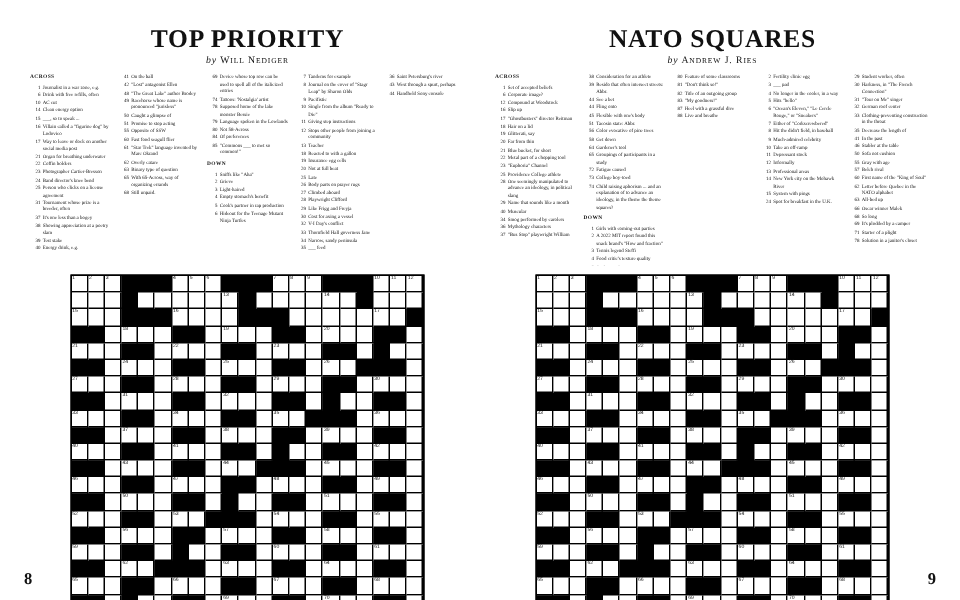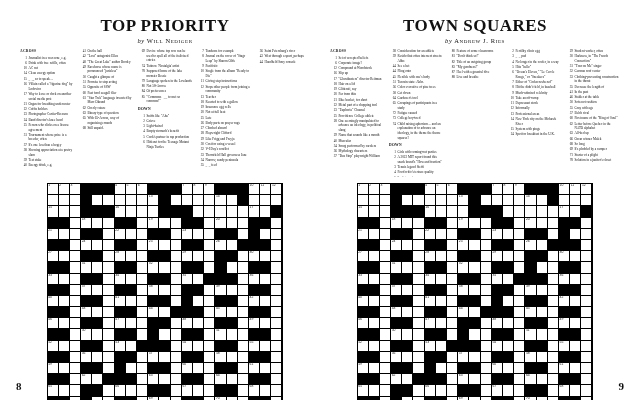--- a/index.html
+++ b/index.html
@@ -985,21 +985,21 @@
           <div class="cell black"></div>
           <div class="cell black"></div>
           <div class="cell"></div>
         </div>
     </div>
 
     <div class="folio folio-left">8</div>
   </div>
 
   <div class="page page-right">
-    <div class="puz-title">TOWN SQUARES</div>
+    <div class="puz-title">NATO SQUARES</div>
     <div class="puz-byline">
       <span class="by">by</span>
       <span>Andrew J. Ries</span>
     </div>
 
     <div class="clue-cols">
       <div class="clue-col">
         <div class="clue-head">ACROSS</div>
         <div id="R-a1">
             <div class="clue">

